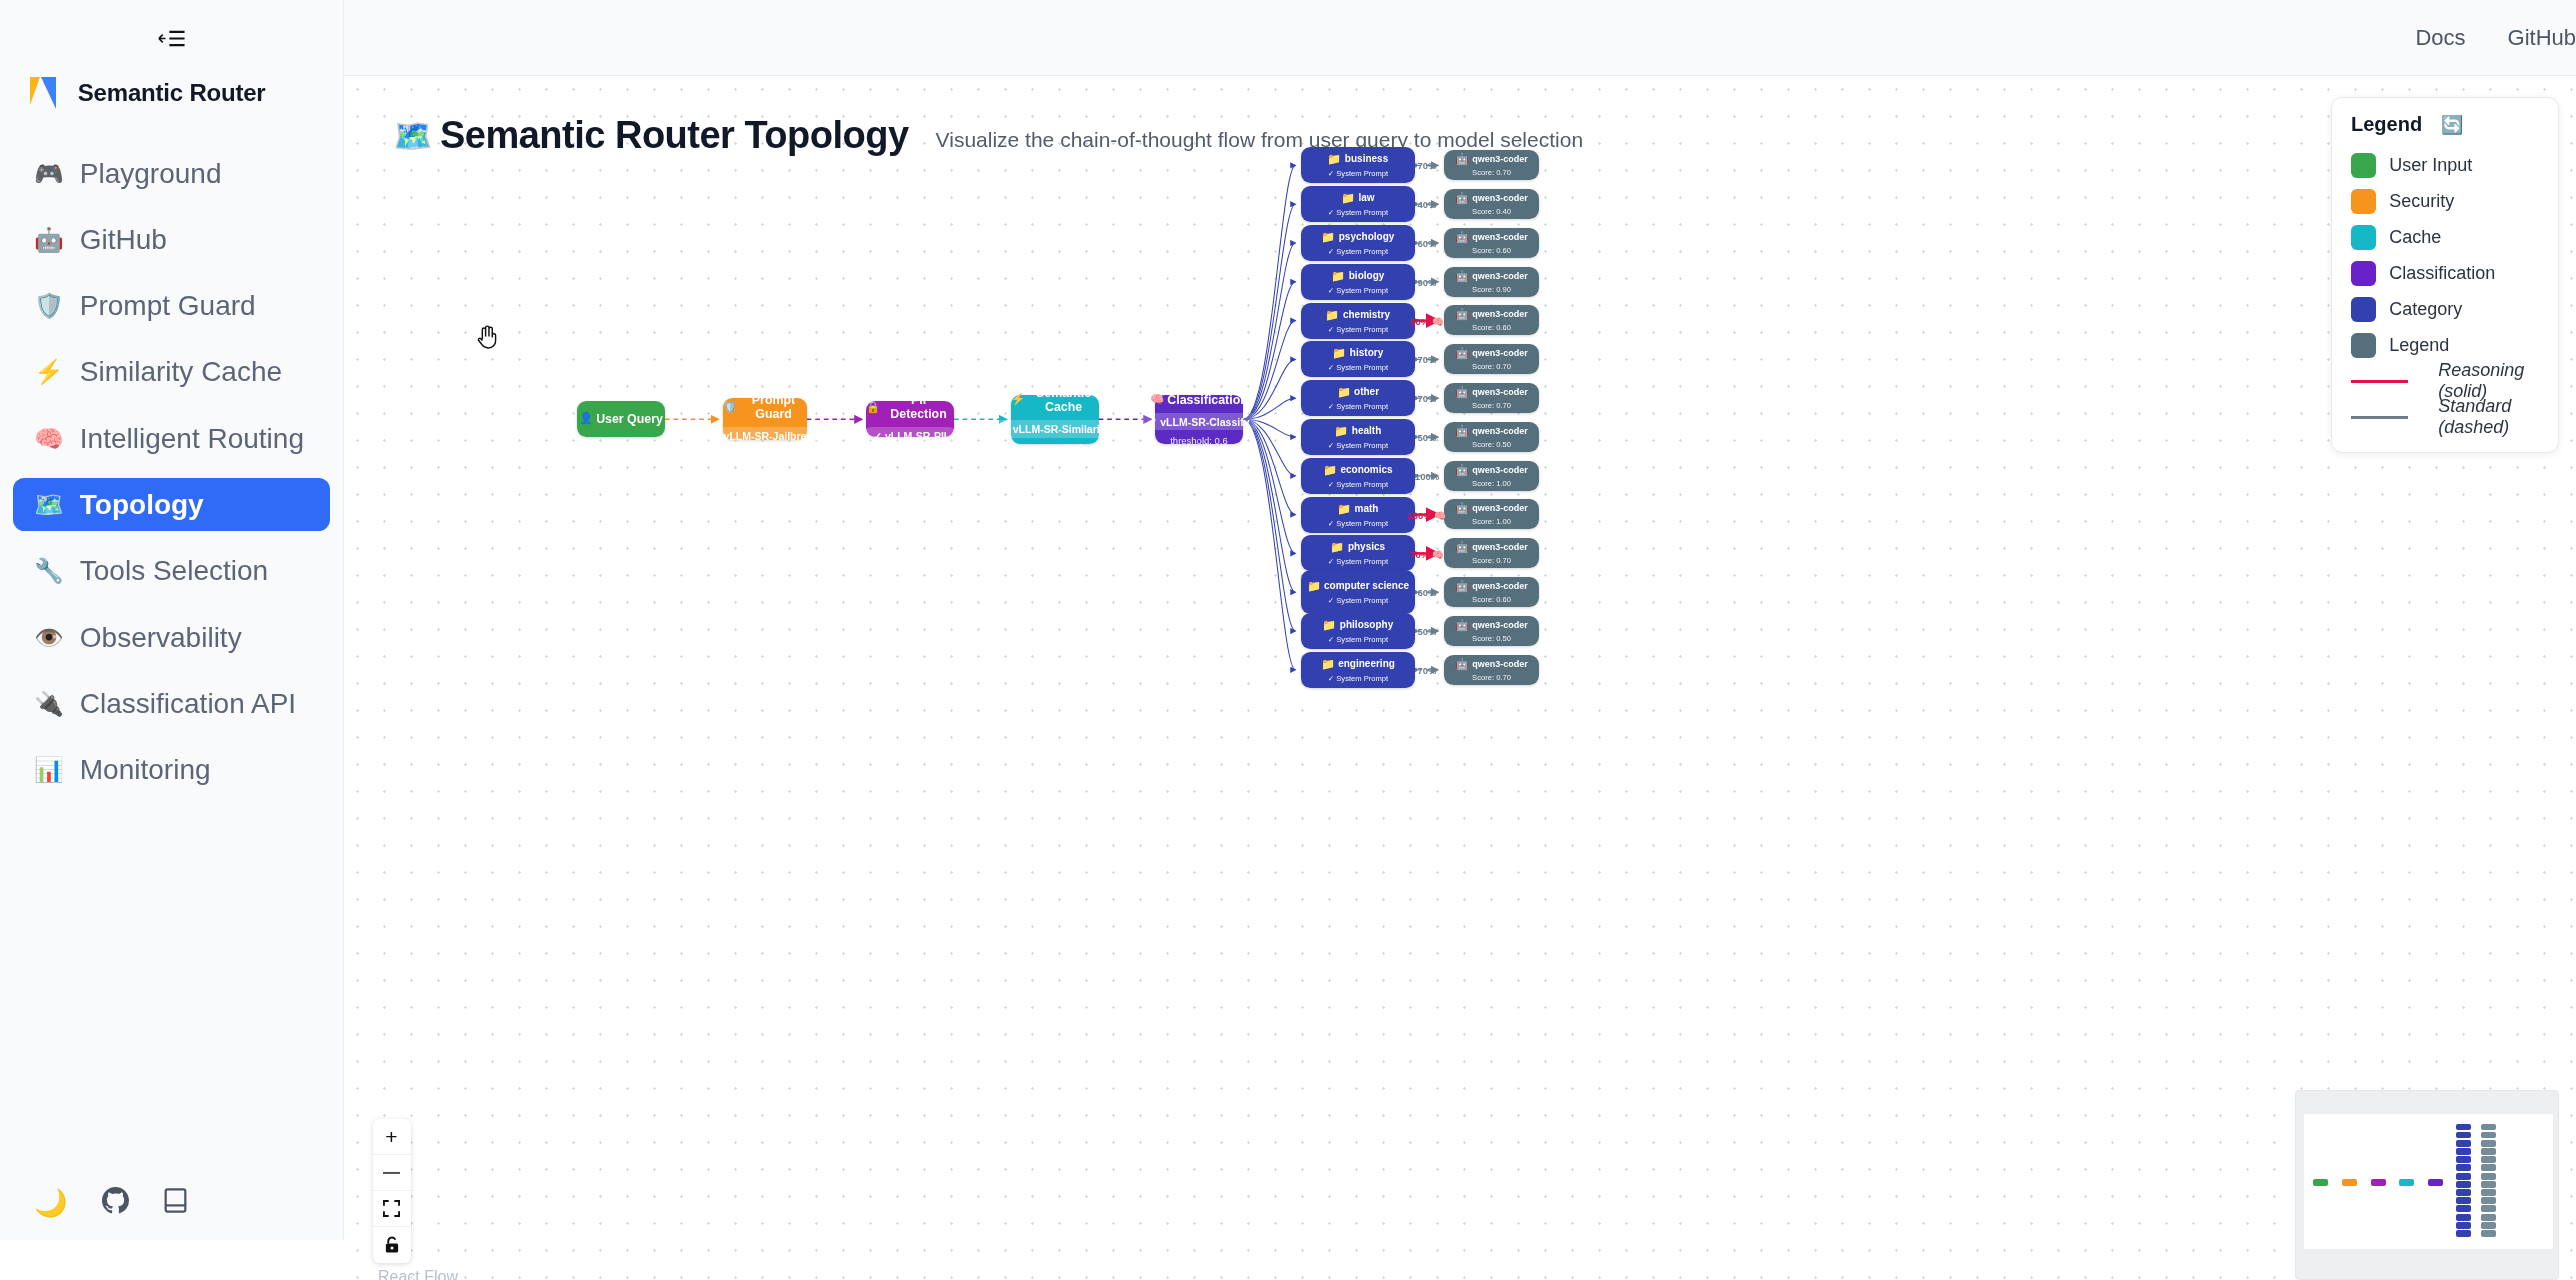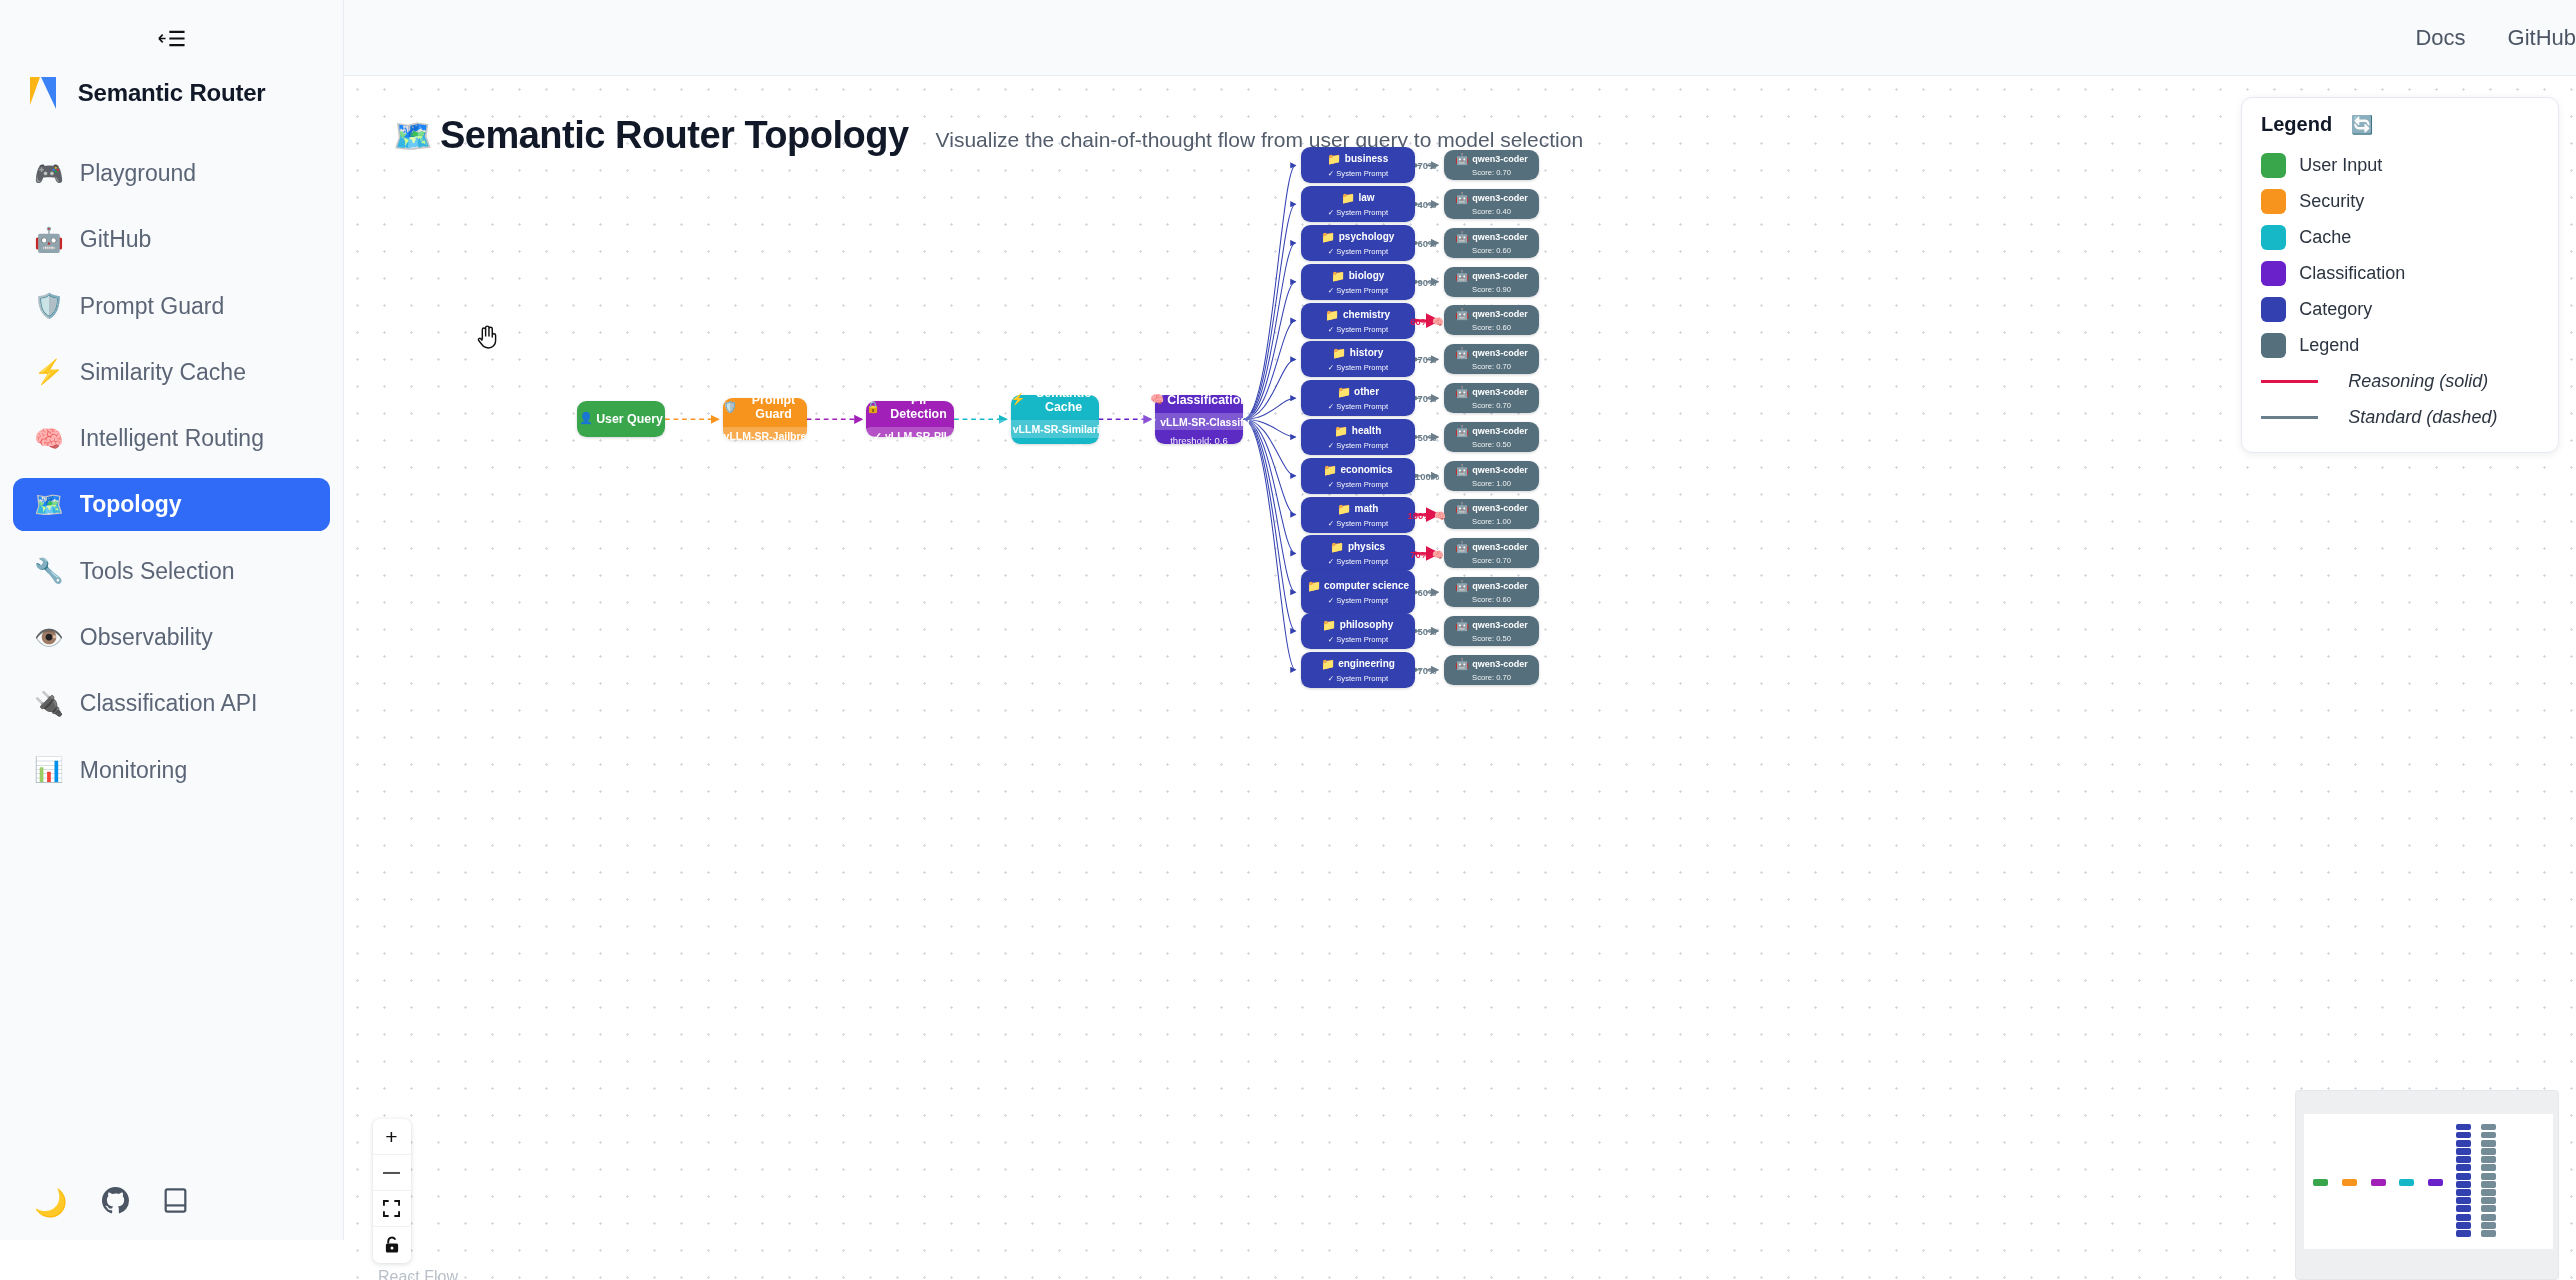--- a/index.html
+++ b/index.html
@@ -33,21 +33,21 @@
     border-bottom: 32px solid transparent; }
   .sb-brand-text { font-size: 24px; font-weight: 700; color: #111827; letter-spacing: -0.2px; }
 
   .sb-nav { margin-top: 30px; padding: 0 13.3px; }
   .sb-item {
     display: flex; align-items: center; gap: 17px;
     height: 53px; padding: 0 21px; border-radius: 11.4px;
     margin-bottom: 13.3px; cursor: pointer;
   }
   .sb-item .ico { font-size: 24px; width: 28.5px; text-align: center; line-height: 1; }
-  .sb-item .lbl { font-size: 23px; color: #5b6576; font-weight: 400; }
+  .sb-item .lbl { font-size: 28px; color: #5b6576; font-weight: 400; }
   .sb-item.active { background: #2f6bf6; }
   .sb-item.active .lbl { color: #ffffff; font-weight: 600; }
 
   .sb-bottom {
     position: absolute; bottom: 21px; left: 0; width: 344px;
     display: flex; align-items: center; gap: 34px; padding-left: 34px;
   }
   .sb-bottom .bico { font-size: 27px; line-height: 1; cursor: pointer; color: #4b5563; }
 
   
@@ -110,21 +110,21 @@
     transform: translate(-50%, -50%); white-space: nowrap;
     display: flex; align-items: center; gap: 2.9px;
   }
   .edge-label.std { color: #6b7e8b; }
   .edge-label.rea { color: #e0144c; }
 
   .cursor-hand { position: absolute; font-size: 25px; line-height: 1; }
 
   
   .legend {
-    position: absolute; top: 21px; right: 17px; width: 318px;
+    position: absolute; top: 21px; right: 17px; width: 228px;
     background: #fff; border: 1px solid #e6eaf0; border-radius: 11.4px;
     padding: 15px 19px 17px 19px; box-shadow: 0 1.9px 7.6px rgba(16,24,40,.07);
   }
   .legend-head { display: flex; align-items: center; gap: 19px; margin-bottom: 11.4px; }
   .legend-title { font-size: 20px; font-weight: 700; color: #111827; }
   .legend-refresh { font-size: 18px; cursor: pointer; }
   .legend-row { display: flex; align-items: center; gap: 13.3px; height: 36px; }
   .legend-sw { width: 25px; height: 25px; border-radius: 5.7px; flex: 0 0 25px; }
   .legend-lbl { font-size: 18px; color: #2b3440; }
   .legend-line { width: 57px; height: 0; border-top-width: 3.8px; border-top-style: solid; flex: 0 0 57px; margin-left: 0;}

